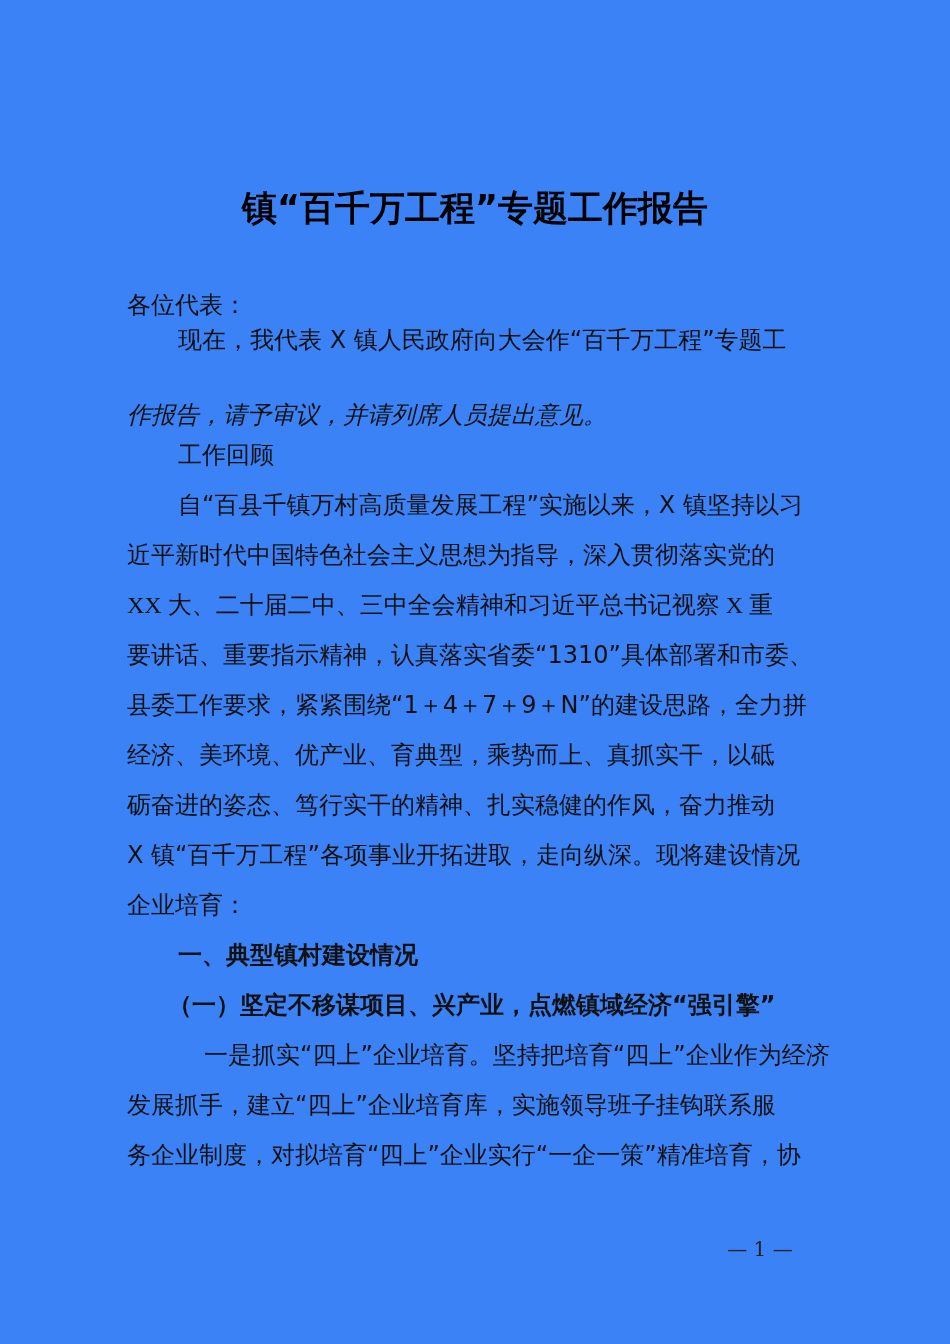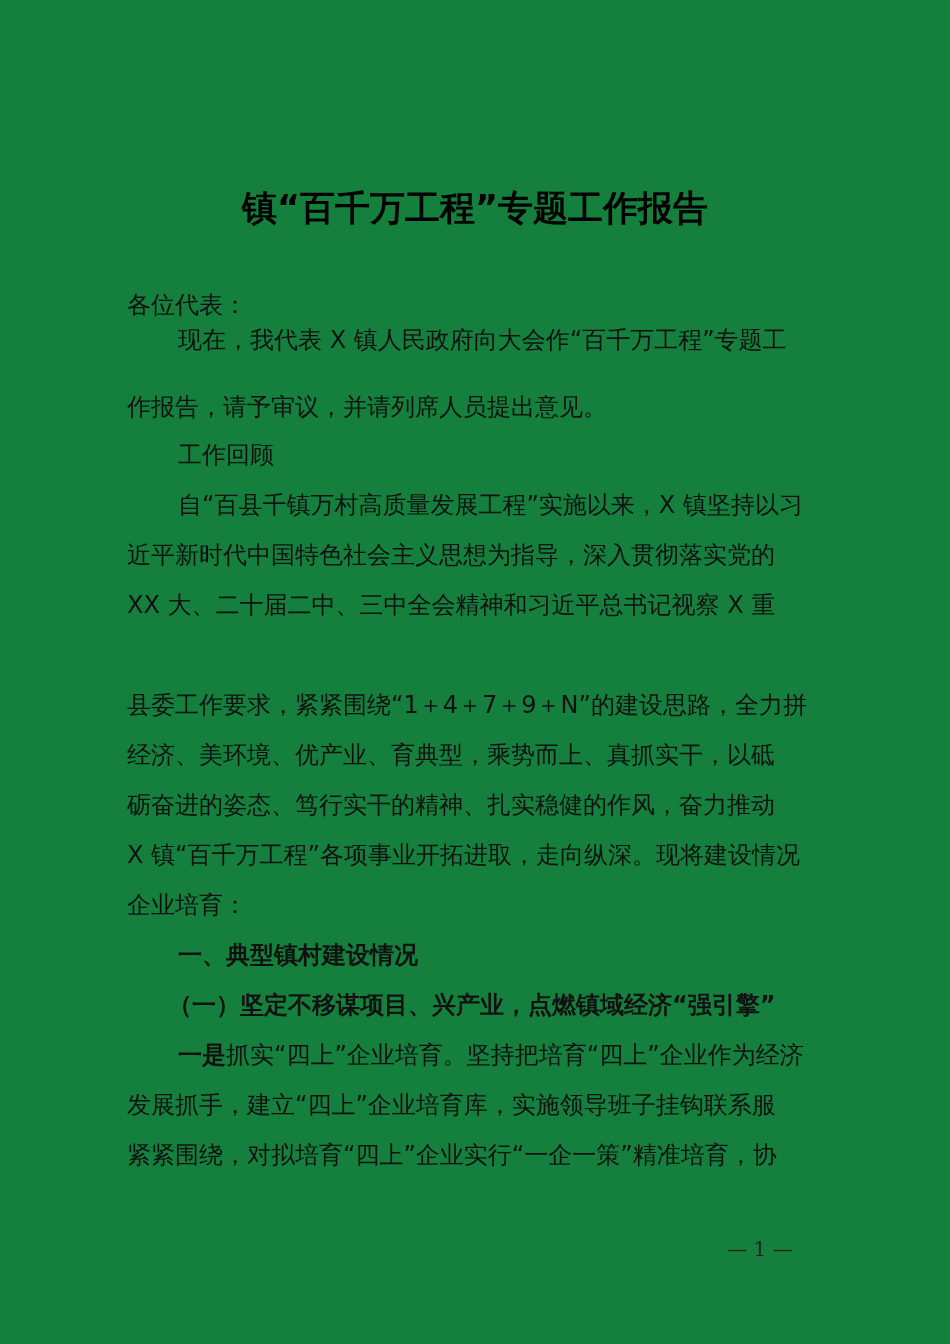--- a/index.html
+++ b/index.html
@@ -13,21 +13,21 @@
       position: relative;
       overflow: hidden;
       color: #111111;
       font-family: "DejaVu Sans", sans-serif;
     }
     .page {
       position: absolute;
       left: 0; top: 0;
       width: 950px;
       height: 1344px;
-      background: #15803d;
+      background: #3b82f6;
     }
     .title {
       position: absolute;
       left: 0;
       width: 950px;
       top: 184px;
       text-align: center;
       font-size: 35px;
       font-weight: bold;
       line-height: 48px;
@@ -36,21 +36,21 @@
     }
     .line {
       position: absolute;
       left: 127px;
       font-size: 24px;
       line-height: 36px;
       white-space: nowrap;
       color: #111;
     }
     .indent { left: 178px; }
-    .bold { font-weight: bold; }
+    .bold { font-weight: normal; margin-left: 26px; }
     .heading {
       font-weight: bold;
     }
     .page-num {
       position: absolute;
       top: 1234px;
       left: 720px;
       width: 80px;
       text-align: center;
       font-size: 20px;
@@ -62,38 +62,39 @@
 </head>
 <body>
 
 <div class="page">
 
   <div class="title">镇“百千万工程”专题工作报告</div>
 
   <div class="line" style="top:287px;">各位代表：</div>
 
   <div class="line indent" style="top:322px;">现在，我代表 X 镇人民政府向大会作“百千万工程”专题工</div>
-  <div class="line" style="top:389px;">作报告，请予审议，并请列席人员提出意见。</div>
+  <div class="line" style="top:397px;font-style:italic;">作报告，请予审议，并请列席人员提出意见。</div>
 
   <div class="line indent" style="top:437px;">工作回顾</div>
 
   <div class="line indent" style="top:487px;">自“百县千镇万村高质量发展工程”实施以来，X 镇坚持以习</div>
   <div class="line" style="top:537px;">近平新时代中国特色社会主义思想为指导，深入贯彻落实党的</div>
-  <div class="line" style="top:587px;">XX 大、二十届二中、三中全会精神和习近平总书记视察 X 重</div>
+  <div class="line" style="top:587px;font-family:Liberation Serif, serif;">XX 大、二十届二中、三中全会精神和习近平总书记视察 X 重</div>
+  <div class="line" style="top:637px;">要讲话、重要指示精神，认真落实省委“1310”具体部署和市委、</div>
   <div class="line" style="top:687px;">县委工作要求，紧紧围绕“1＋4＋7＋9＋N”的建设思路，全力拼</div>
   <div class="line" style="top:737px;">经济、美环境、优产业、育典型，乘势而上、真抓实干，以砥</div>
   <div class="line" style="top:787px;">砺奋进的姿态、笃行实干的精神、扎实稳健的作风，奋力推动</div>
   <div class="line" style="top:837px;">X 镇“百千万工程”各项事业开拓进取，走向纵深。现将建设情况</div>
   <div class="line" style="top:887px;">企业培育：</div>
 
   <div class="line indent heading" style="top:937px;">一、典型镇村建设情况</div>
 
   <div class="line heading" style="top:987px; left:168px;">（一）坚定不移谋项目、兴产业，点燃镇域经济“强引擎”</div>
 
   <div class="line indent" style="top:1037px;">
     <span class="bold">一是</span><span>抓实“四上”企业培育。坚持把培育“四上”企业作为经济</span>
   </div>
   <div class="line" style="top:1087px;">发展抓手，建立“四上”企业培育库，实施领导班子挂钩联系服</div>
-  <div class="line" style="top:1137px;">紧紧围绕，对拟培育“四上”企业实行“一企一策”精准培育，协</div>
+  <div class="line" style="top:1137px;">务企业制度，对拟培育“四上”企业实行“一企一策”精准培育，协</div>
 
   <div class="page-num">— 1 —</div>
 
 </div>
 
 </body></html>

